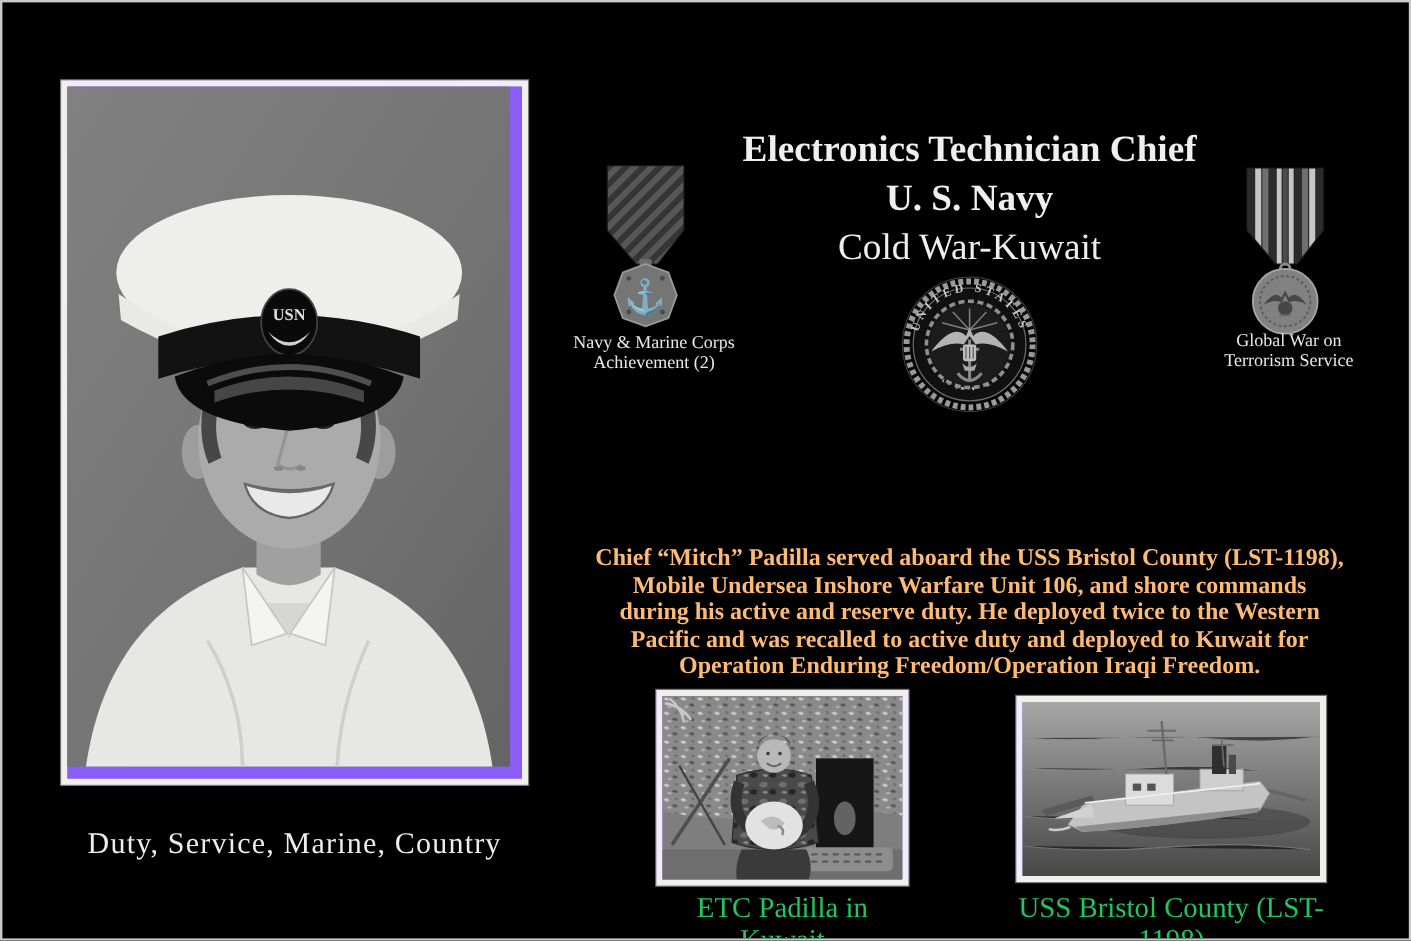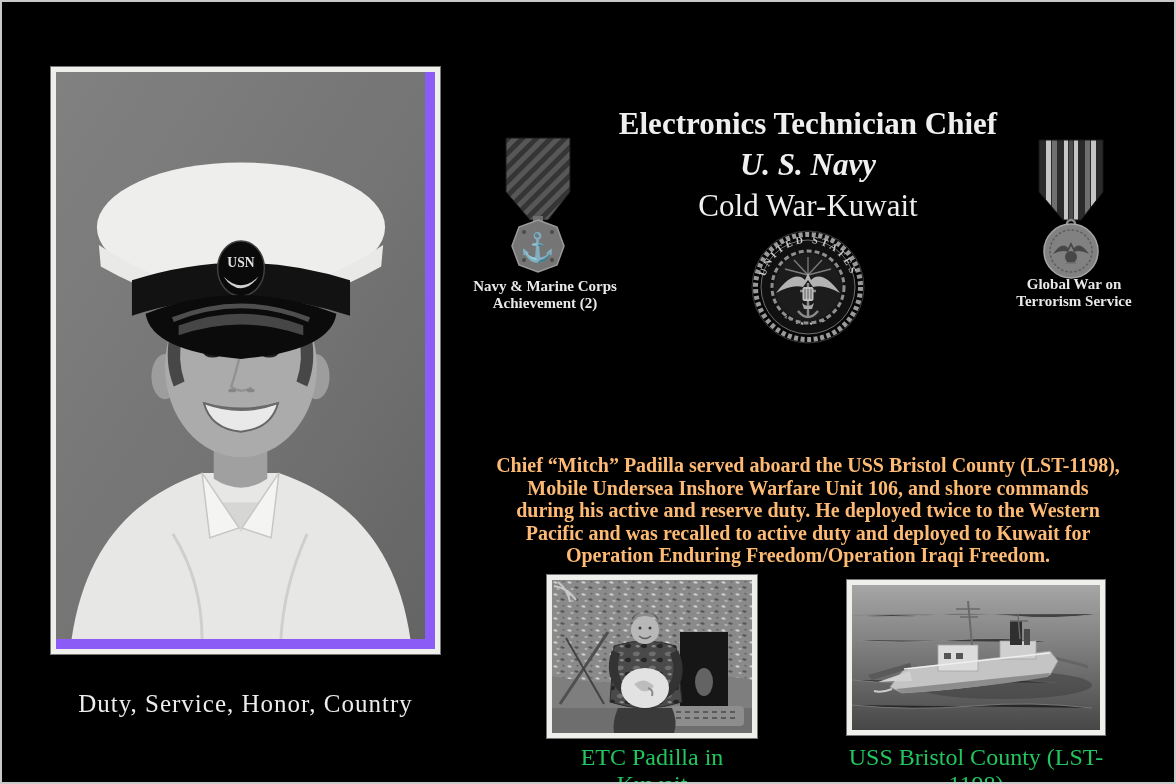--- a/index.html
+++ b/index.html
@@ -10,25 +10,25 @@
   }
   .abs { position:absolute; }
   .ctr { text-align:center; }
   .pre { white-space:pre-line; }
 
   .name {
     left:446px; top:36px; width:720px; font-size:47px; font-weight:bold;
     font-variant:small-caps; letter-spacing:1px; color:#f4f4f4;
   }
   .rank   { left:446px; top:104px; width:720px; font-size:31px; font-weight:bold; }
-  .branch { left:446px; top:145px; width:720px; font-size:31px; font-weight:bold;font-style:italic; }
+  .branch { left:446px; top:145px; width:720px; font-size:31px; font-weight:bold; }
   .era    { left:446px; top:186px; width:720px; font-size:31px; font-weight:normal; }
 
   .medal-caption {
-    width:170px; font-size:15px; line-height:16.5px; font-weight:bold; color:#e9e9e9;
+    width:170px; font-size:15px; line-height:16.5px; font-weight:normal; color:#e9e9e9;
   }
   .medals-text {
     left:446px; top:345px; width:720px; font-size:21px; line-height:23.5px;
     font-weight:bold; color:#f0f0f0;
   }
   .bio-text {
     left:441px; top:452px; width:730px; font-size:20px; line-height:22.6px;
     font-weight:bold; color:#fdba74;
   }
   .motto {
@@ -92,21 +92,21 @@
       <path d="M78,212 Q190,176 302,212 L302,248 Q190,212 78,248 Z" fill="#121212"></path>
       <ellipse cx="190" cy="200" rx="24" ry="28" fill="#0a0a0a" stroke="#414141" stroke-width="1.5"></ellipse>
       <text x="190" y="198" text-anchor="middle" font-size="14" font-weight="bold" fill="#e0e0e0">USN</text>
       <path d="M172,208 q18,18 36,0 q-8,12 -18,12 q-10,0 -18,-12 z" fill="#cfcfcf"></path>
       <path d="M92,246 Q190,208 288,246 Q282,284 190,292 Q98,284 92,246 Z" fill="#0b0b0b"></path>
       <path d="M120,252 Q190,224 260,252" stroke="#4e4e4e" stroke-width="5" fill="none"></path>
       <path d="M126,258 Q190,234 254,258 L254,268 Q190,246 126,268 Z" fill="#8f8f8f" opacity="0.45"></path>
     </svg>
   </div>
 
-  <div class="abs ctr motto">Duty, Service, Honor, Country</div>
+  <div class="abs ctr motto">Duty, Service, Marine, Country</div>
 
   <div class="abs ctr rank">Electronics Technician Chief</div>
   <div class="abs ctr branch">U. S. Navy</div>
   <div class="abs ctr era">Cold War-Kuwait</div>
 
   <svg class="abs" style="left:498px; top:134px;" width="76" height="144" viewBox="0 0 76 144">
     <defs>
       <pattern id="diagstripe" width="10" height="10" patternUnits="userSpaceOnUse" patternTransform="rotate(45)">
         <rect width="10" height="10" fill="#353535"></rect>
         <rect width="5" height="10" fill="#575757"></rect>

